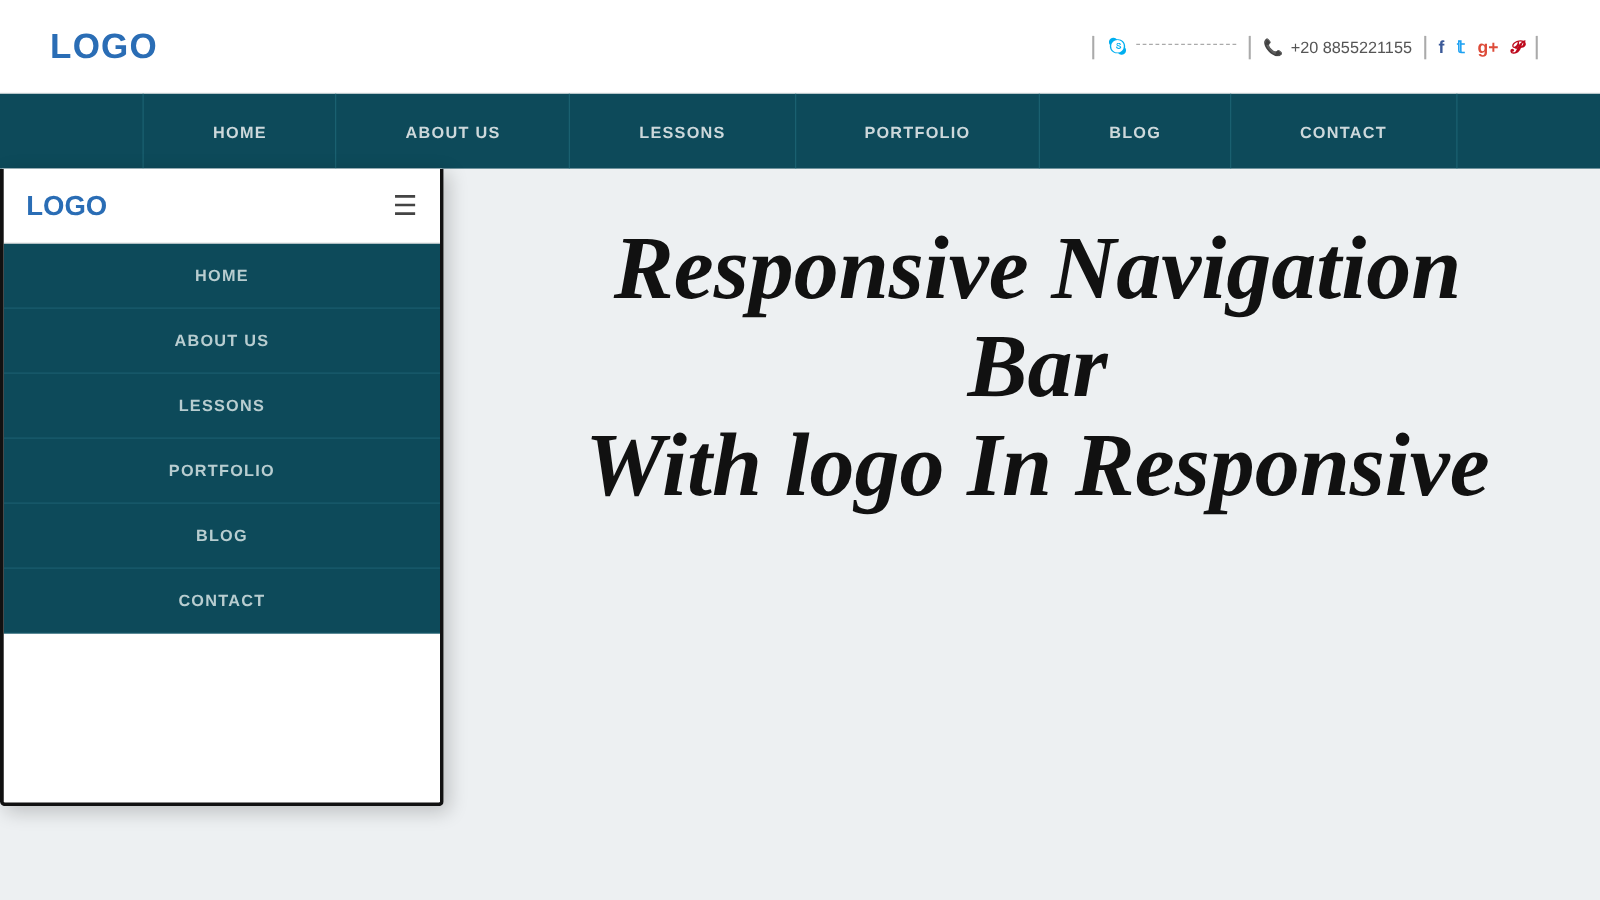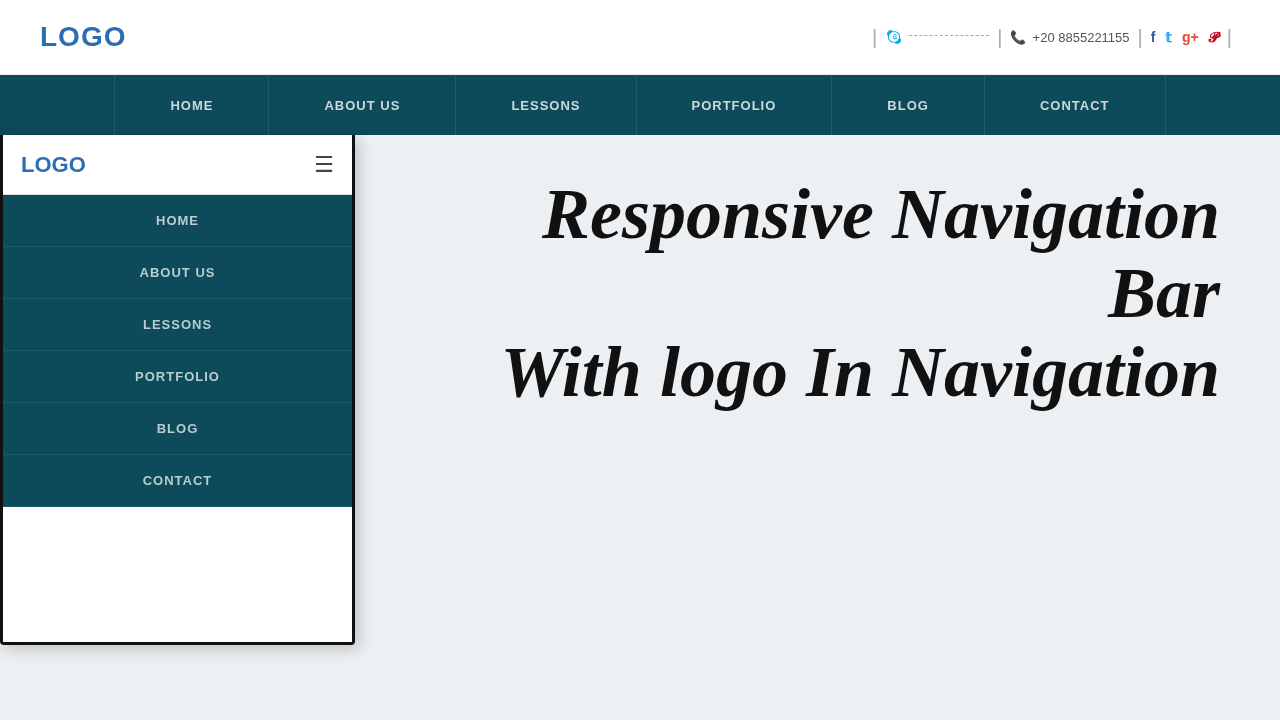--- a/index.html
+++ b/index.html
@@ -169,21 +169,21 @@
       justify-content: center;
       width: calc(1280px - 380px);
     }
     .hero-text {
       font-family: Georgia, 'Times New Roman', serif;
       font-size: 72px;
       font-weight: 900;
       color: #111;
       line-height: 1.1;
       font-style: italic;
-      text-align: right;
+      text-align: center;
     }
   </style>
 </head>
 <body>
 
 <div class="top-bar">
   <span class="logo-text">LOGO</span>
   <div class="top-right">
     <span class="top-divider">|</span>
     <div class="skype-area">
@@ -236,17 +236,17 @@
       <div class="mobile-menu-item">PORTFOLIO</div>
       <div class="mobile-menu-item">BLOG</div>
       <div class="mobile-menu-item">CONTACT</div>
     </div>
     <div class="mobile-footer-white"></div>
   </div>
 
   <div class="hero-area">
     <div class="hero-text">
       <span>Responsive Navigation Bar</span><br>
-      <span>With logo In Navigation</span>
+      <span>With logo In Responsive</span>
     </div>
   </div>
 
 </div>
 
 </body></html>

